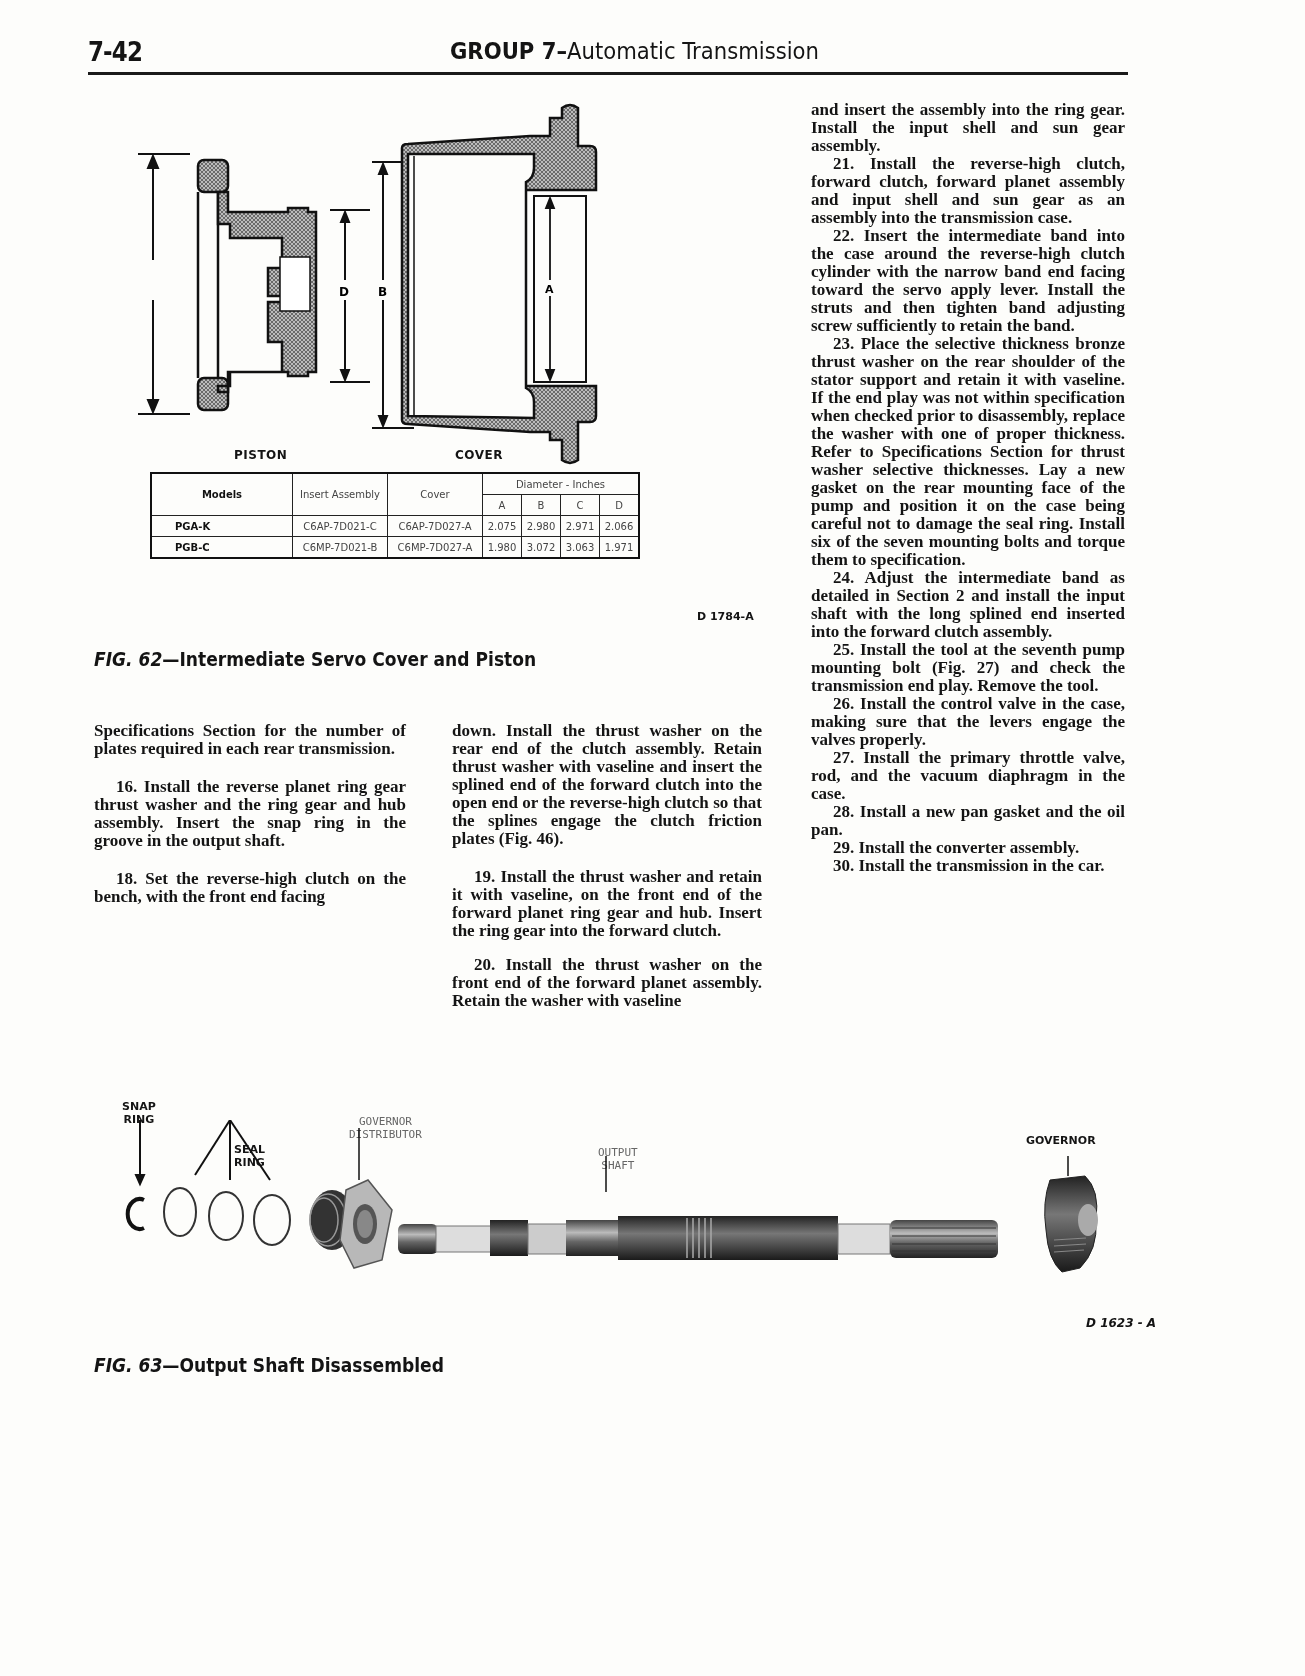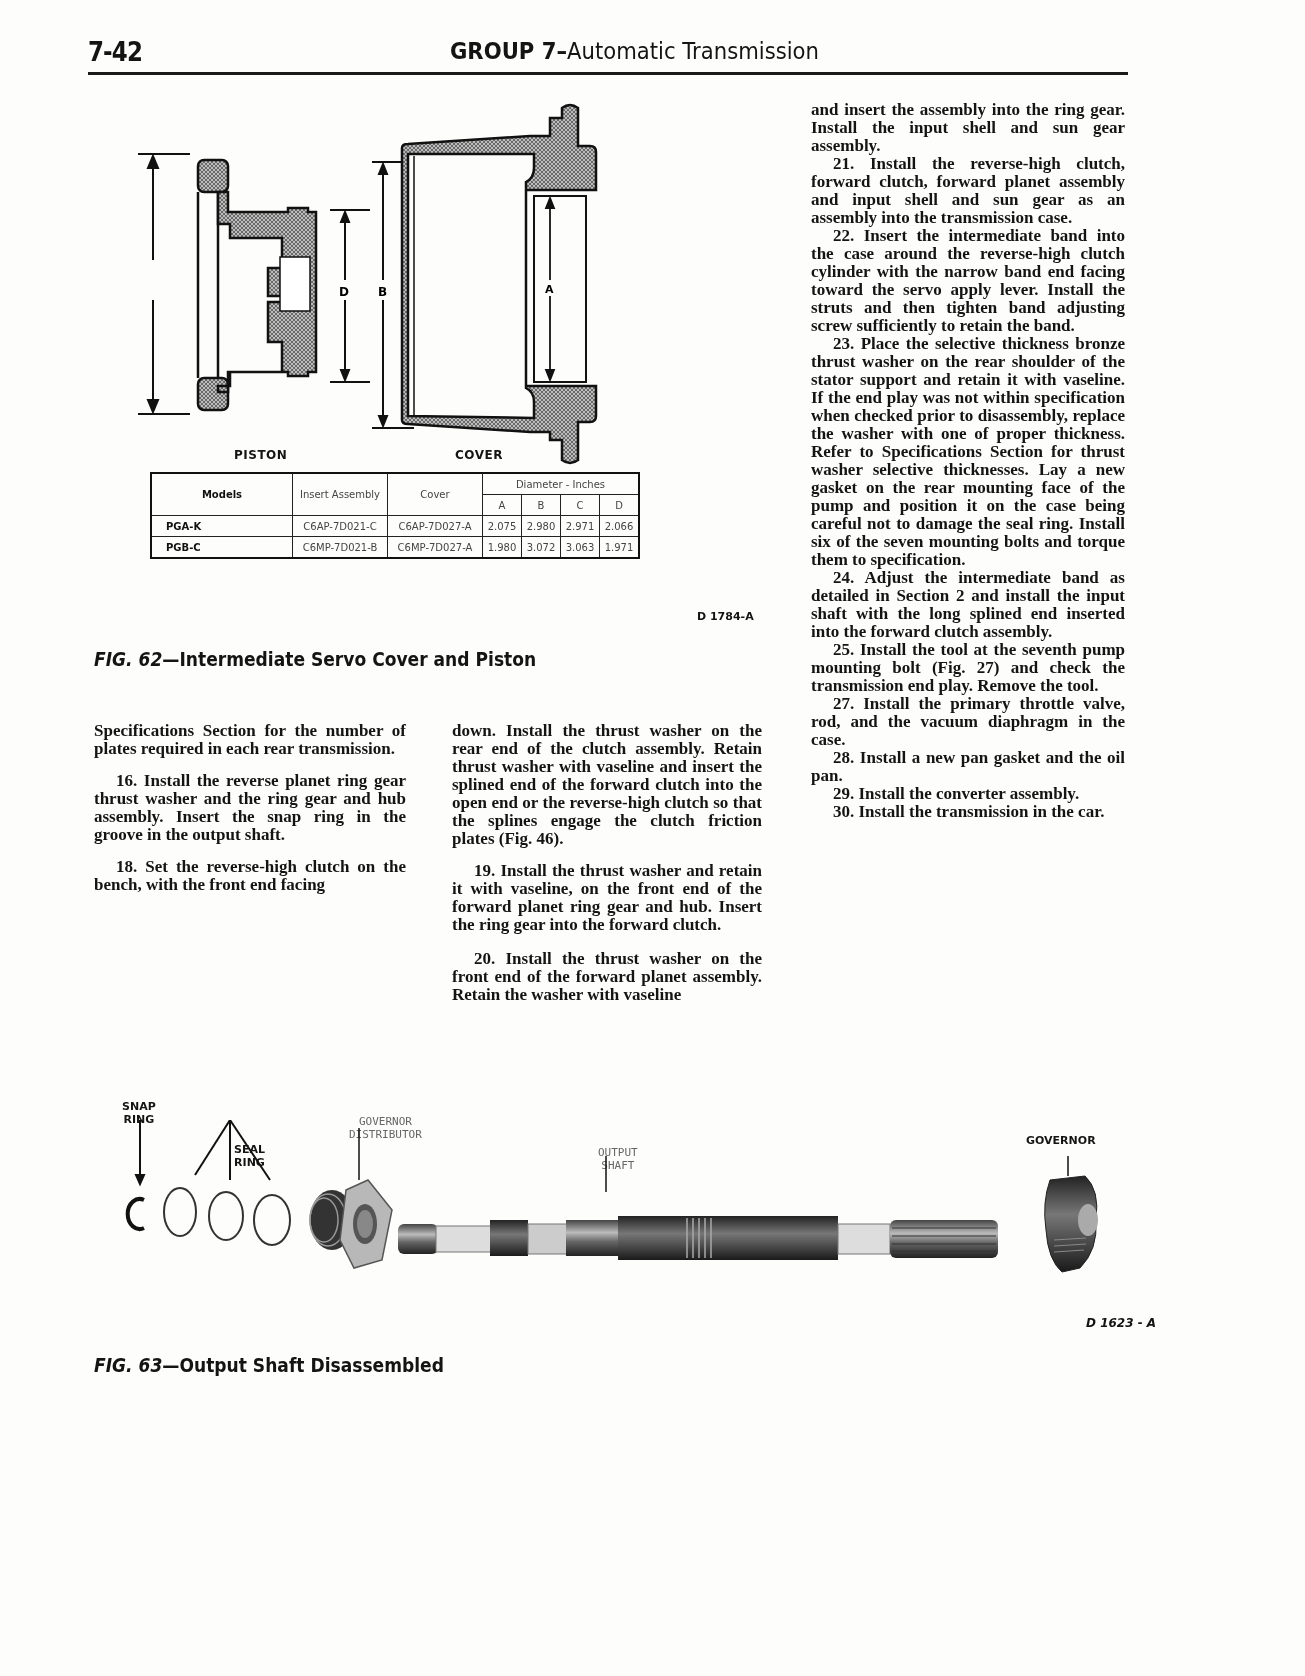--- a/index.html
+++ b/index.html
@@ -6,37 +6,37 @@
   body { width: 1305px; height: 1676px; position: relative; overflow: hidden; color: #141414; }
   .abs { position: absolute; }
   .hdr-num { left: 88px; top: 36px; font: bold 27px "DejaVu Sans", sans-serif; letter-spacing: -1px; transform: scaleX(0.85); transform-origin: left; }
   .hdr-title { left: 450px; top: 38px; font: bold 23px "DejaVu Sans", sans-serif; transform: scaleX(0.92); transform-origin: left; white-space: nowrap; }
   .hdr-title .light { font-weight: normal; }
   .hdr-rule { left: 88px; top: 72px; width: 1040px; height: 3px; background: #1a1a1a; }
 
   .body-text { font-family: Liberation Serif, serif; font-size: 17px; font-weight: bold; line-height: 18px; text-align: justify; }
   .body-text p { margin: 0; }
   .body-text p.indent { text-indent: 22px; }
-  .body-text p.gap { margin-top: 14px; }
+  .body-text p.gap { margin-top: 20px; }
 
   .col-left { left: 94px; top: 722px; width: 312px; }
   .col-mid { left: 452px; top: 722px; width: 310px; }
   .col-right { left: 811px; top: 101px; width: 314px; }
 
   .fig-caption { font: italic bold 19px "DejaVu Sans", sans-serif; white-space: nowrap; transform: scaleX(0.9); transform-origin: left; }
   .fig-caption .rest { font-style: normal; }
   .fig-code { font: bold 11px "DejaVu Sans", sans-serif; white-space: nowrap; }
   .diag-label { font: bold 12px "DejaVu Sans", sans-serif; white-space: nowrap; letter-spacing: 0.5px; }
   .photo-label { font: 11px "DejaVu Sans Mono", monospace; color: #666; text-align: center; line-height: 13px; white-space: nowrap; }
   .bold-label { font: bold 11px "DejaVu Sans", sans-serif; text-align: center; line-height: 13px; white-space: nowrap; }
 
   table.spec { border-collapse: collapse; font-family: "DejaVu Sans", sans-serif; font-size: 10px; }
   table.spec td, table.spec th { border: 1.5px solid #222; text-align: center; padding: 0 3px; height: 20px; color: #444; font-weight: normal; }
   table.spec th.models { width: 134px; font-weight: bold; color: #111; font-size: 10px; }
-  table.spec td.model { font-weight: bold; color: #111; text-align: left; padding-left: 14px; }
+  table.spec td.model { font-weight: bold; color: #111; text-align: left; padding-left: 23px; }
   table.spec { border: 2.5px solid #111; }
 </style>
 </head>
 <body>
 
 <div class="abs hdr-num">7-42</div>
 <div class="abs hdr-title">
   <span>GROUP 7</span><span>–</span><span class="light">Automatic Transmission</span>
 </div>
 <div class="abs hdr-rule"></div>
@@ -158,20 +158,21 @@
   <p class="indent gap" style="margin-top:16px;">20. Install the thrust washer on the front end of the forward planet assembly. Retain the washer with vaseline</p>
 </div>
 
 <div class="abs body-text col-right">
   <p>and insert the assembly into the ring gear. Install the input shell and sun gear assembly.</p>
   <p class="indent">21. Install the reverse-high clutch, forward clutch, forward planet assembly and input shell and sun gear as an assembly into the transmission case.</p>
   <p class="indent">22. Insert the intermediate band into the case around the reverse-high clutch cylinder with the narrow band end facing toward the servo apply lever. Install the struts and then tighten band adjusting screw sufficiently to retain the band.</p>
   <p class="indent">23. Place the selective thickness bronze thrust washer on the rear shoulder of the stator support and retain it with vaseline. If the end play was not within specification when checked prior to disassembly, replace the washer with one of proper thickness. Refer to Specifications Section for thrust washer selective thicknesses. Lay a new gasket on the rear mounting face of the pump and position it on the case being careful not to damage the seal ring. Install six of the seven mounting bolts and torque them to specification.</p>
   <p class="indent">24. Adjust the intermediate band as detailed in Section 2 and install the input shaft with the long splined end inserted into the forward clutch assembly.</p>
   <p class="indent">25. Install the tool at the seventh pump mounting bolt (Fig. 27) and check the transmission end play. Remove the tool.</p>
+  <p class="indent">26. Install the control valve in the case, making sure that the levers engage the valves properly.</p>
   <p class="indent">27. Install the primary throttle valve, rod, and the vacuum diaphragm in the case.</p>
   <p class="indent">28. Install a new pan gasket and the oil pan.</p>
   <p class="indent">29. Install the converter assembly.</p>
   <p class="indent">30. Install the transmission in the car.</p>
 </div>
 
 <div class="abs bold-label" style="left:122px; top:1100px;">
   <div>SNAP</div>
   <div>RING</div>
 </div>

